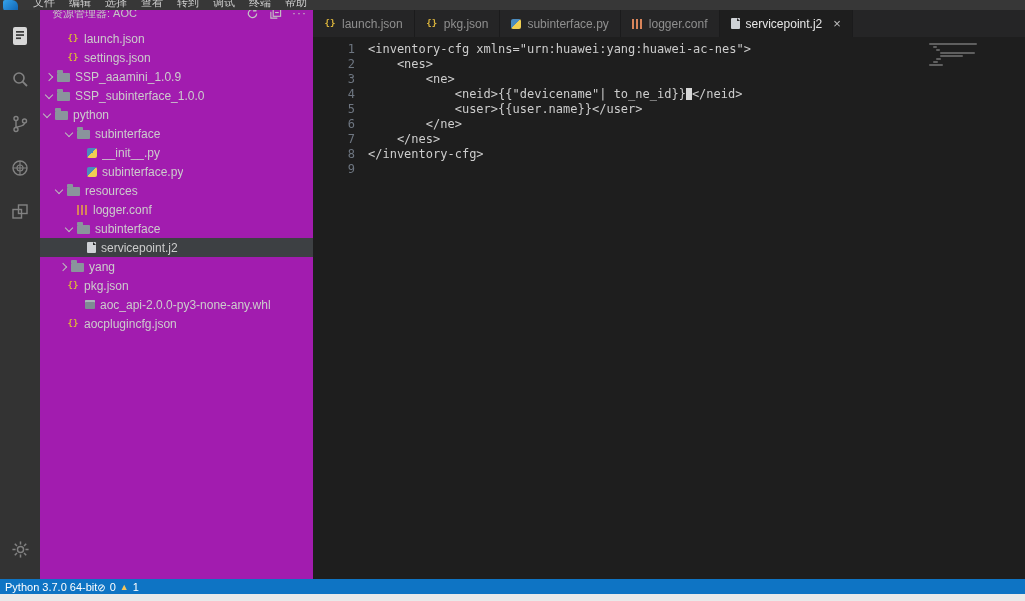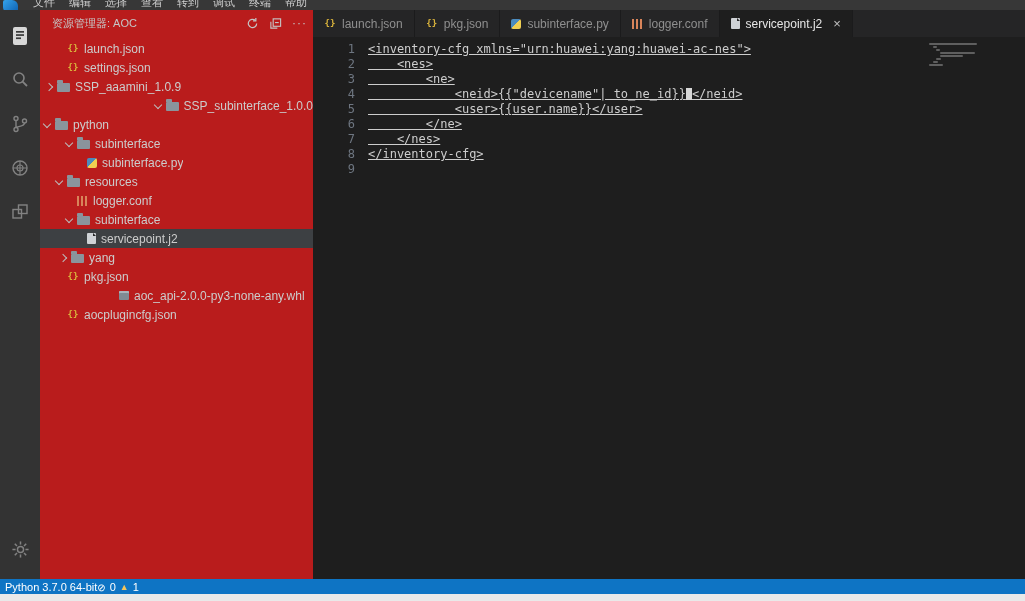--- a/index.html
+++ b/index.html
@@ -14,21 +14,21 @@
   .menus{display:flex;}
   .menu-item{font-size:11px;line-height:15px;margin-top:-5px;padding:0 7px;color:#cfcfcf;white-space:nowrap;}
   
   .activitybar{position:absolute;top:10px;left:0;width:40px;bottom:22px;background:#333333;display:flex;flex-direction:column;align-items:center;z-index:5;}
   .ab-btn{width:40px;height:44px;display:flex;align-items:center;justify-content:center;cursor:pointer;}
   .ab-btn:first-child{margin-top:4px;}
   .ab-btn .ab-icon{display:flex;opacity:.75;}
   .ab-btn.active .ab-icon{opacity:1;}
   .ab-btn.gear{margin-top:auto;margin-bottom:8px;}
   
-  .sidebar{position:absolute;top:10px;left:40px;width:273px;bottom:22px;background:#b91c1c;z-index:4;overflow:hidden;}
+  .sidebar{position:absolute;top:0;left:40px;width:273px;bottom:22px;background:#a21caf;z-index:4;overflow:hidden;}
   .sidebar-header{height:26px;display:flex;align-items:center;padding:0 6px 0 12px;}
   .sidebar-title{font-size:11px;color:#c5c5c5;flex:1;white-space:nowrap;overflow:hidden;}
   .sidebar-actions{display:flex;align-items:center;gap:10px;}
   .sb-action{display:flex;align-items:center;cursor:pointer;color:#c5c5c5;}
   .more-dots{font-size:12px;color:#c5c5c5;letter-spacing:1px;line-height:8px;}
   .tree{padding-top:3px;}
   .tree-row{height:19px;display:flex;align-items:center;font-size:12px;color:#cccccc;cursor:pointer;white-space:nowrap;}
   .tree-row.selected{background:var(--sel-bg,#3d4043);}
   .tree-label{overflow:hidden;text-overflow:ellipsis;}
   .chev{width:11px;height:11px;flex:none;position:relative;margin-right:2px;}
@@ -48,21 +48,21 @@
   .tabbar{position:absolute;top:10px;left:313px;right:0;height:27px;background:#252526;display:flex;z-index:3;}
   .tab{display:flex;align-items:center;gap:6px;padding:0 11px;font-size:12px;color:#8f8f8f;background:#252526;border-right:1px solid #1b1b1c;cursor:pointer;white-space:nowrap;}
   .tab.active{background:#1e1e1e;color:#e6e6e6;}
   .tab .ficon{margin-right:0;}
   .tab-close{margin-left:5px;color:#c0c0c0;font-size:13px;line-height:13px;cursor:pointer;}
   
   .editor{position:absolute;top:37px;left:313px;right:0;bottom:22px;background:#1e1e1e;font-family:"DejaVu Sans Mono",monospace;font-size:12px;color:#cdcdcd;}
   .code{position:absolute;top:5px;left:0;right:110px;}
   .code-line{display:flex;height:15px;line-height:15px;}
   .ln{width:42px;text-align:right;padding-right:13px;color:#6e7681;flex:none;user-select:none;}
-  .lt{white-space:pre;text-decoration:underline;}
+  .lt{white-space:pre;}
   .cursor{display:inline-block;width:6px;height:12px;background:#d7d7d7;vertical-align:-2px;}
   .minimap{position:absolute;top:6px;right:14px;width:82px;}
   .mm-line{height:2px;margin-bottom:1px;background:#6b6b6b;opacity:.85;border-radius:1px;}
   
   .statusbar{position:absolute;left:0;right:0;bottom:7px;height:15px;background:var(--status-bg,#0e74c4);color:#ffffff;font-size:11px;display:flex;align-items:center;padding:0 5px;z-index:7;}
   .sb-item{display:flex;align-items:center;gap:4px;cursor:pointer;white-space:nowrap;}
   .sb-glyph{font-size:10px;line-height:11px;}
   .sb-glyph.warn{color:var(--warn-color,#f2c55c);font-size:9px;}
   .bottomstrip{position:absolute;left:0;right:0;bottom:0;height:7px;background:#e9e9e9;z-index:8;}
 </style>
@@ -179,34 +179,39 @@
       <div class="tree-row" style="padding-left: 14px;">
         <span class="chev"></span>
         <span class="ficon icon-json">{}</span>
         <span class="tree-label">settings.json</span>
       </div>
       <div class="tree-row" style="padding-left: 4px;">
         <span class="chev closed"></span>
         <span class="ficon icon-folder"></span>
         <span class="tree-label">SSP_aaamini_1.0.9</span>
       </div>
-      <div class="tree-row" style="padding-left: 4px; justify-content: flex-end;">
+      <div class="tree-row" style="padding-left: 4px;">
         <span class="chev open"></span>
         <span class="ficon icon-folder"></span>
         <span class="tree-label">SSP_subinterface_1.0.0</span>
       </div>
       <div class="tree-row" style="padding-left: 2px;">
         <span class="chev open"></span>
         <span class="ficon icon-folder"></span>
         <span class="tree-label">python</span>
       </div>
       <div class="tree-row" style="padding-left: 24px;">
         <span class="chev open"></span>
         <span class="ficon icon-folder"></span>
         <span class="tree-label">subinterface</span>
+      </div>
+      <div class="tree-row" style="padding-left: 34px;">
+        <span class="chev"></span>
+        <span class="ficon icon-python"></span>
+        <span class="tree-label">__init__.py</span>
       </div>
       <div class="tree-row" style="padding-left: 34px;">
         <span class="chev"></span>
         <span class="ficon icon-python"></span>
         <span class="tree-label">subinterface.py</span>
       </div>
       <div class="tree-row" style="padding-left: 14px;">
         <span class="chev open"></span>
         <span class="ficon icon-folder"></span>
         <span class="tree-label">resources</span>
@@ -229,21 +234,21 @@
       <div class="tree-row" style="padding-left: 18px;">
         <span class="chev closed"></span>
         <span class="ficon icon-folder"></span>
         <span class="tree-label">yang</span>
       </div>
       <div class="tree-row" style="padding-left: 14px;">
         <span class="chev"></span>
         <span class="ficon icon-json">{}</span>
         <span class="tree-label">pkg.json</span>
       </div>
-      <div class="tree-row" style="padding-left: 32px; margin-left: 34px;">
+      <div class="tree-row" style="padding-left: 32px;">
         <span class="chev"></span>
         <span class="ficon icon-archive"></span>
         <span class="tree-label">aoc_api-2.0.0-py3-none-any.whl</span>
       </div>
       <div class="tree-row" style="padding-left: 14px;">
         <span class="chev"></span>
         <span class="ficon icon-json">{}</span>
         <span class="tree-label">aocplugincfg.json</span>
       </div>
     </div>

